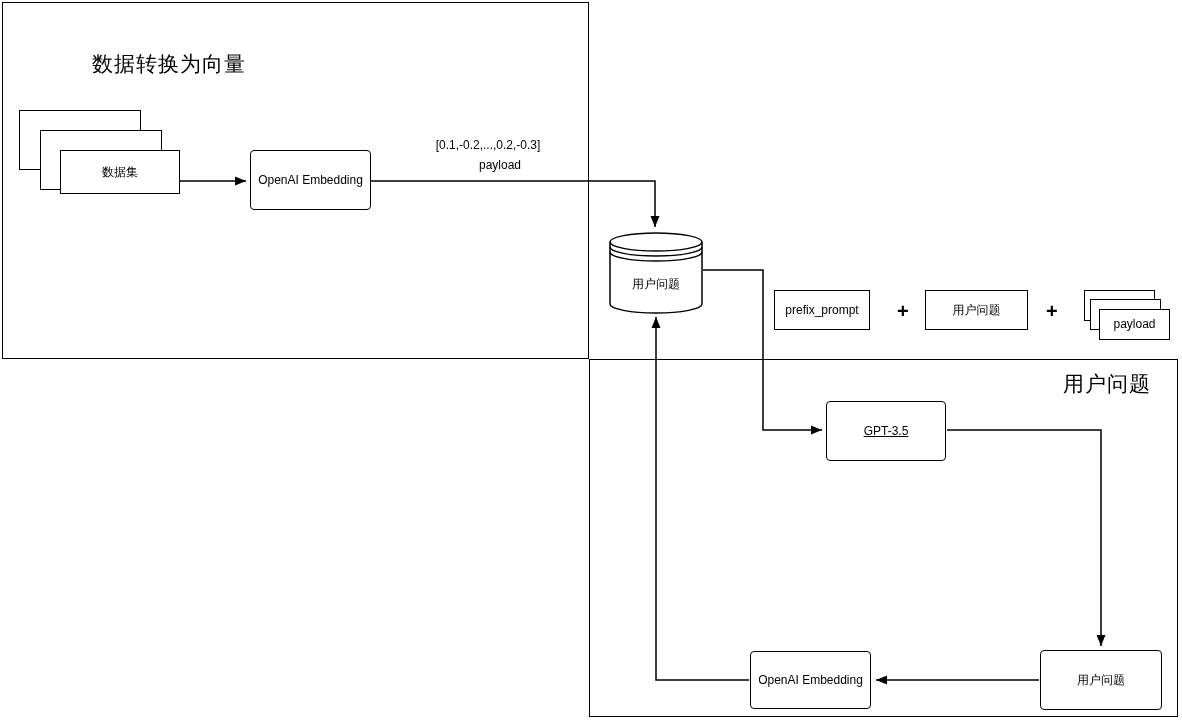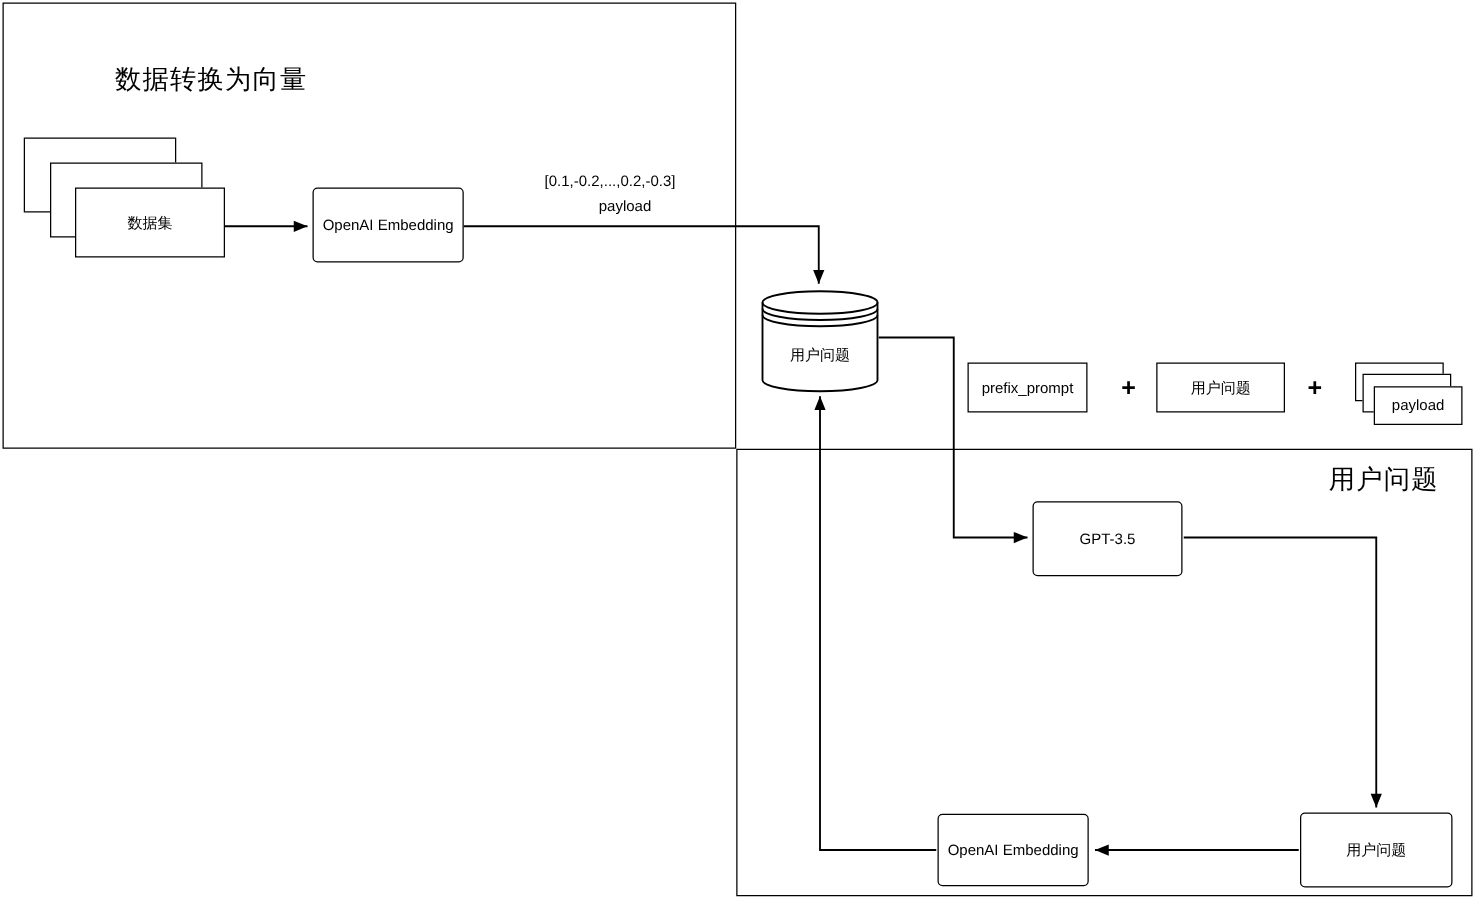--- a/index.html
+++ b/index.html
@@ -110,21 +110,21 @@
       <path d="M 610 242 A 46 9 0 0 0 702 242" fill="none" stroke="#000000" stroke-width="1.5"></path>
       <path d="M 610 247 A 46 9 0 0 0 702 247" fill="none" stroke="#000000" stroke-width="1.5"></path>
       <path d="M 610 252 A 46 9 0 0 0 702 252" fill="none" stroke="#000000" stroke-width="1.5"></path>
     </g>
   </svg>
 
   <div class="db-label" style="left:608px; top:276px; width:96px;">用户问题</div>
 
   <div class="stack-card" style="left:19px; top:110px; width:122px; height:60px;"></div>
   <div class="stack-card" style="left:40px; top:130px; width:122px; height:60px;"></div>
-  <div class="node" style="left:60px; top:150px; width:120px; height:56px;">
+  <div class="node" style="left:60px; top:150px; width:120px; height:44px;">
     <span>数据集</span>
   </div>
 
   <div class="node rounded" style="left:250px; top:150px; width:121px; height:60px;">
     <span>OpenAI Embedding</span>
   </div>
 
   <div class="edge-label" style="left:408px; top:138px; width:160px;">[0.1,-0.2,...,0.2,-0.3]</div>
   <div class="edge-label" style="left:425px; top:158px; width:150px;">payload</div>
 
@@ -136,21 +136,21 @@
     <span>用户问题</span>
   </div>
   <div class="plus" style="left:1046px; top:301px;">+</div>
 
   <div class="stack-card" style="left:1084px; top:290px; width:71px; height:31px;"></div>
   <div class="stack-card" style="left:1090px; top:299px; width:71px; height:31px;"></div>
   <div class="node" style="left:1099px; top:309px; width:71px; height:31px;">
     <span>payload</span>
   </div>
 
-  <div class="node rounded" style="left:826px; top:401px; width:120px; height:60px;">
+  <div class="node rounded" style="left:826px; top:401px; width:120px; height:60px;text-decoration:underline;">
     <span>GPT-3.5</span>
   </div>
 
   <div class="node rounded" style="left:750px; top:651px; width:121px; height:58px;">
     <span>OpenAI Embedding</span>
   </div>
 
   <div class="node rounded" style="left:1040px; top:650px; width:122px; height:60px;">
     <span>用户问题</span>
   </div>

